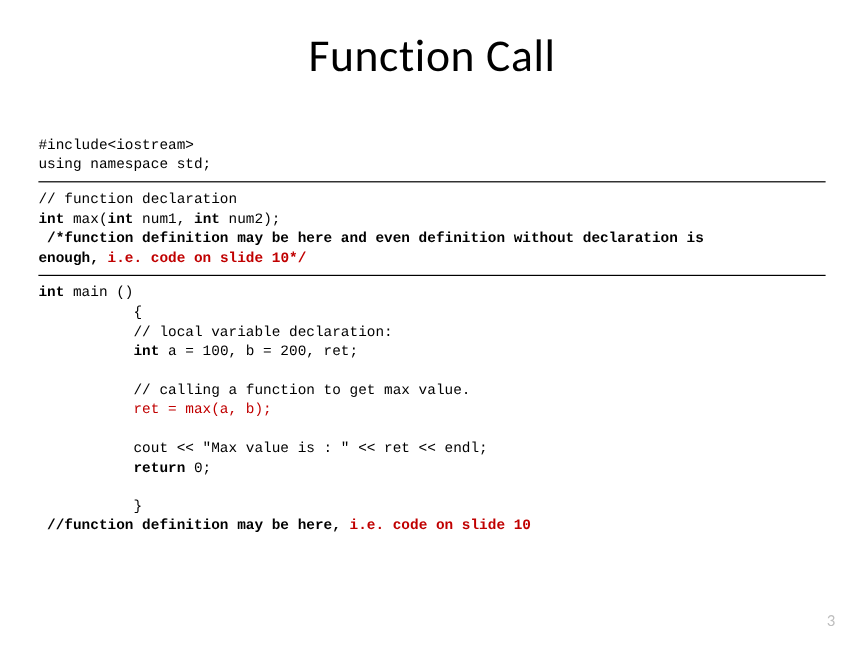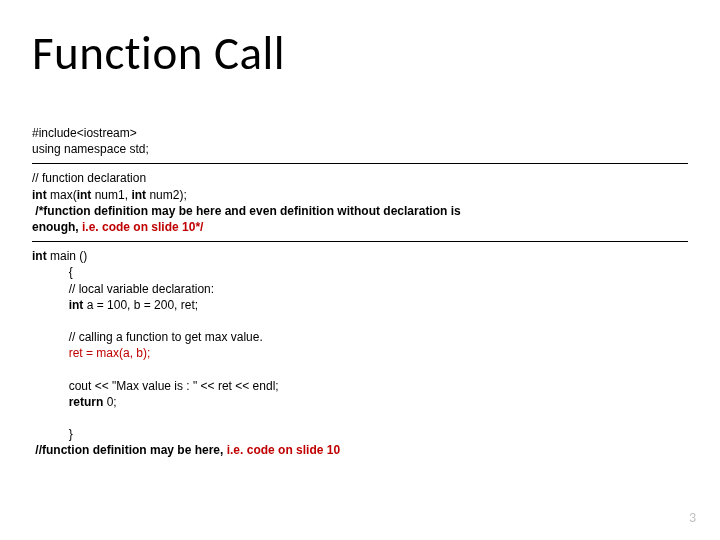--- a/index.html
+++ b/index.html
@@ -13,26 +13,27 @@
   }
   .slide {
     width: 720px;
     height: 540px;
     box-sizing: border-box;
     padding: 18px 32px 0 32px;
     position: relative;
   }
   .title {
     font-family: Calibri, Arial, sans-serif;
-    font-size: 47px;
+    font-size: 38px;
+    text-align: center;
     margin: 6px 0 18px 0;
     letter-spacing: 0.5px;
   }
   .code-block {
-    font-family: Liberation Sans, sans-serif;
+    font-family: Liberation Mono, monospace;
     font-size: 12px;
     line-height: 1.35;
     white-space: pre;
     color: #000;
     margin-top: 43px;
   }
   .code-block .bold { font-weight: bold; }
   .code-block .red { color: #c00000; }
   .code-block hr.sep {
     border: none;

